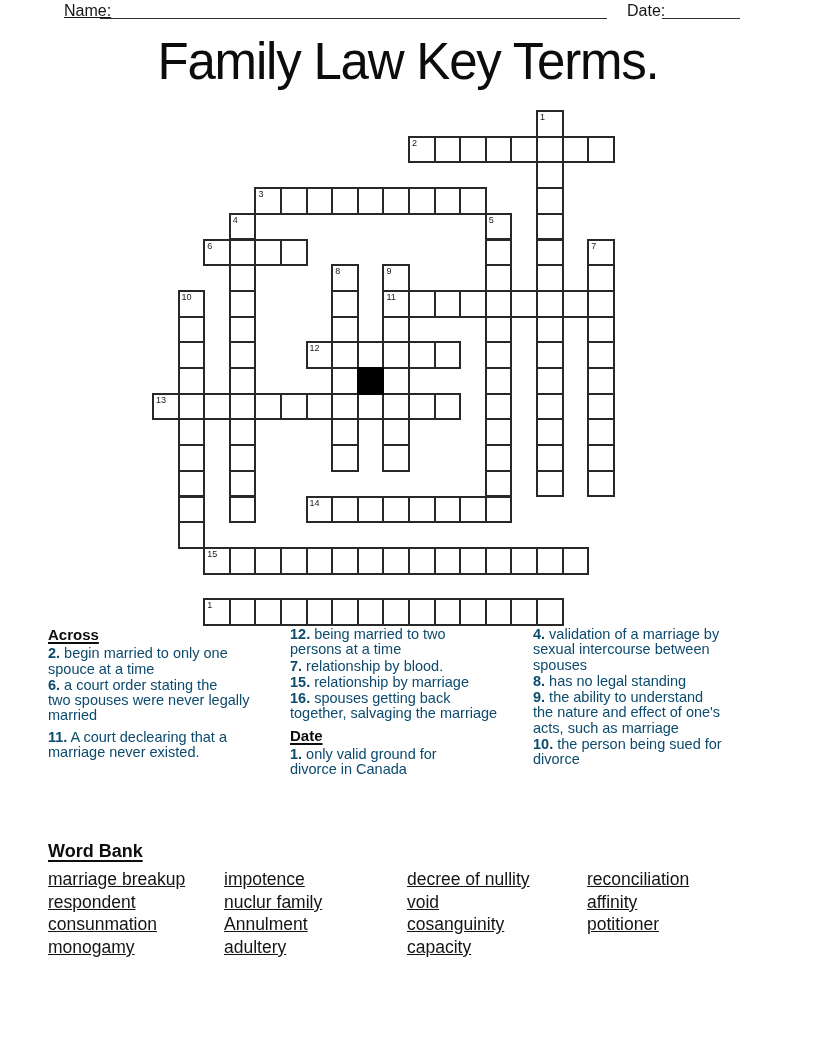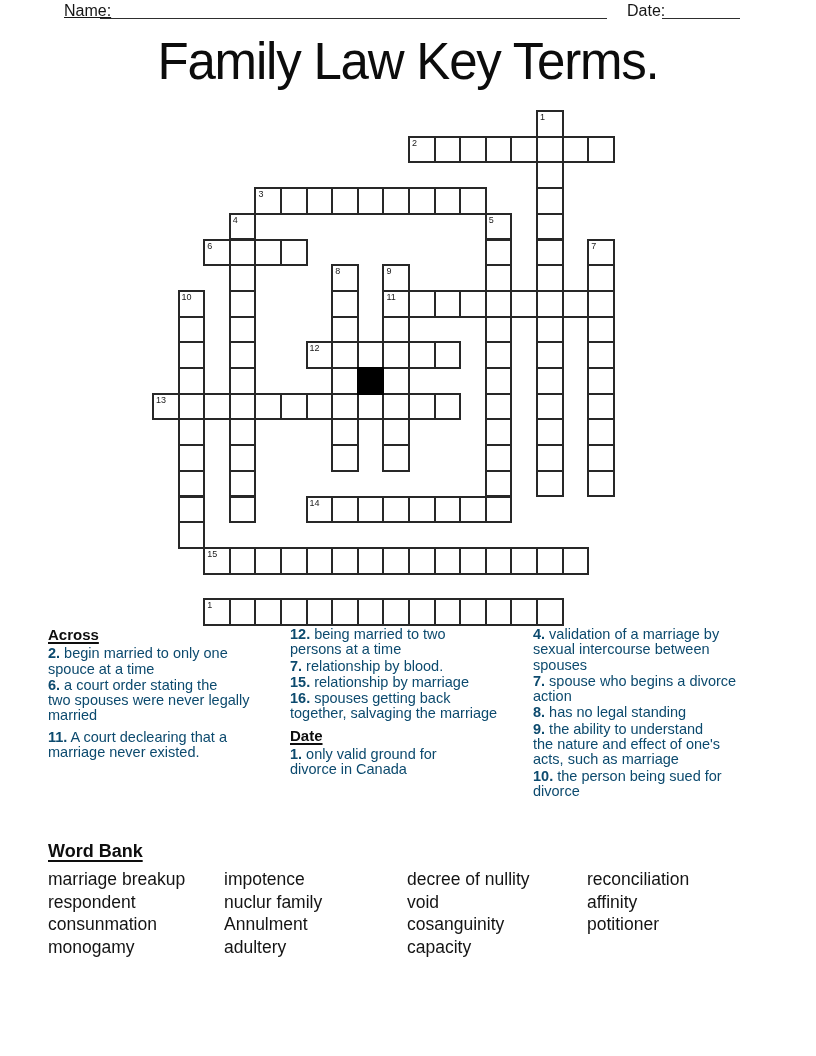--- a/index.html
+++ b/index.html
@@ -55,21 +55,21 @@
   .ctext{white-space:pre-line;}
   
   .wordbank{position:absolute;left:48px;top:841px;width:740px;}
   .wb-label{
     font-size:18px;font-weight:700;color:#0e0e0e;
     text-decoration:underline;text-decoration-thickness:2px;text-underline-offset:3px;
     margin-bottom:6px;line-height:21px;
   }
   .wb-grid{
     display:grid;grid-template-columns:176px 183px 180px auto;
-    font-size:17.5px;line-height:22.7px;color:#141414;
+    font-size:17.5px;line-height:22.7px;color:#141414;text-decoration:underline;
   }
   .wb-word{display:block;}
 </style>
 </head>
 <body>
 
 <div class="page">
 
   <div class="topline">
     <span class="lbl name-lbl">Name:</span>
@@ -282,22 +282,20 @@
         <div class="clue"><span class="cnum">16.</span><span class="ctext"> spouses getting back
 together, salvaging the marriage</span></div>
         <div class="clue-header">Date</div>
         <div class="clue"><span class="cnum">1.</span><span class="ctext"> only valid ground for
 divorce in Canada</span></div>
       </div>
     <div class="clue-col clue-col-3" id="clue-col-3">
         <div class="clue"><span class="cnum">4.</span><span class="ctext"> validation of a marriage by
 sexual intercourse between
 spouses</span></div>
-        <div class="clue"><span class="cnum">7.</span><span class="ctext"> spouse who begins a divorce
-action</span></div>
         <div class="clue"><span class="cnum">8.</span><span class="ctext"> has no legal standing</span></div>
         <div class="clue"><span class="cnum">9.</span><span class="ctext"> the ability to understand
 the nature and effect of one's
 acts, such as marriage</span></div>
         <div class="clue"><span class="cnum">10.</span><span class="ctext"> the person being sued for
 divorce</span></div>
       </div>
   </div>
 
   <div class="wordbank">

